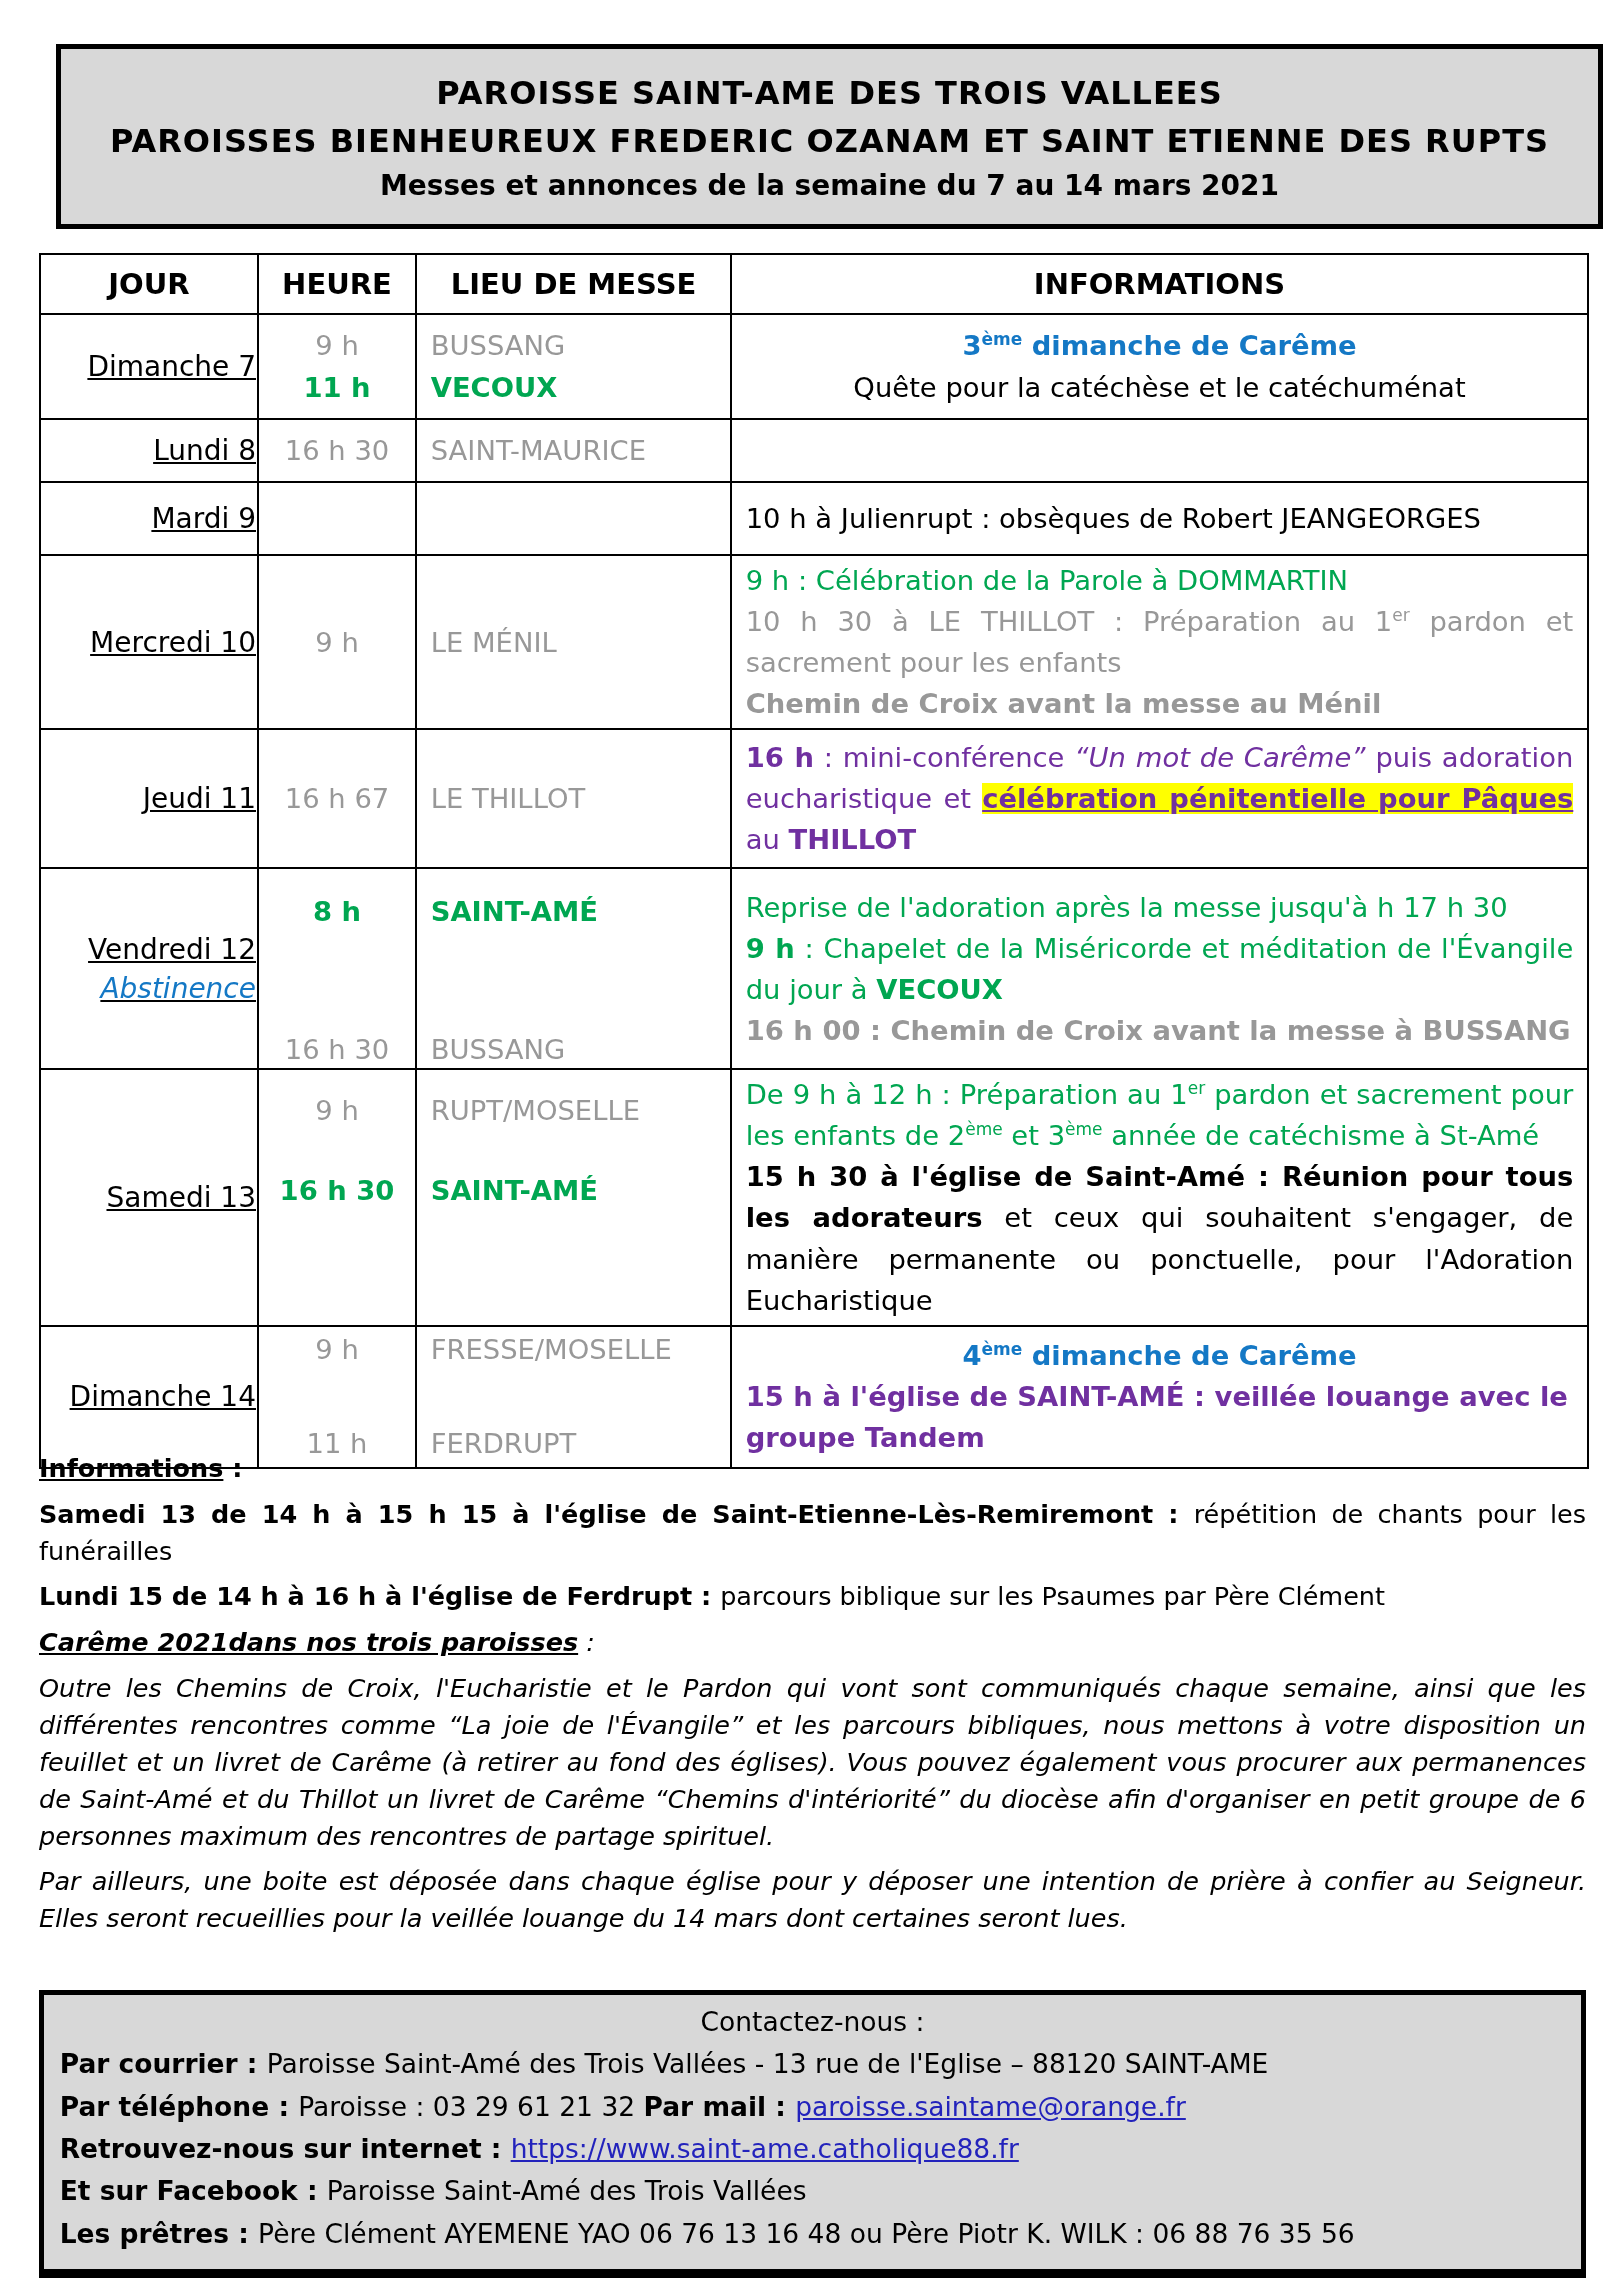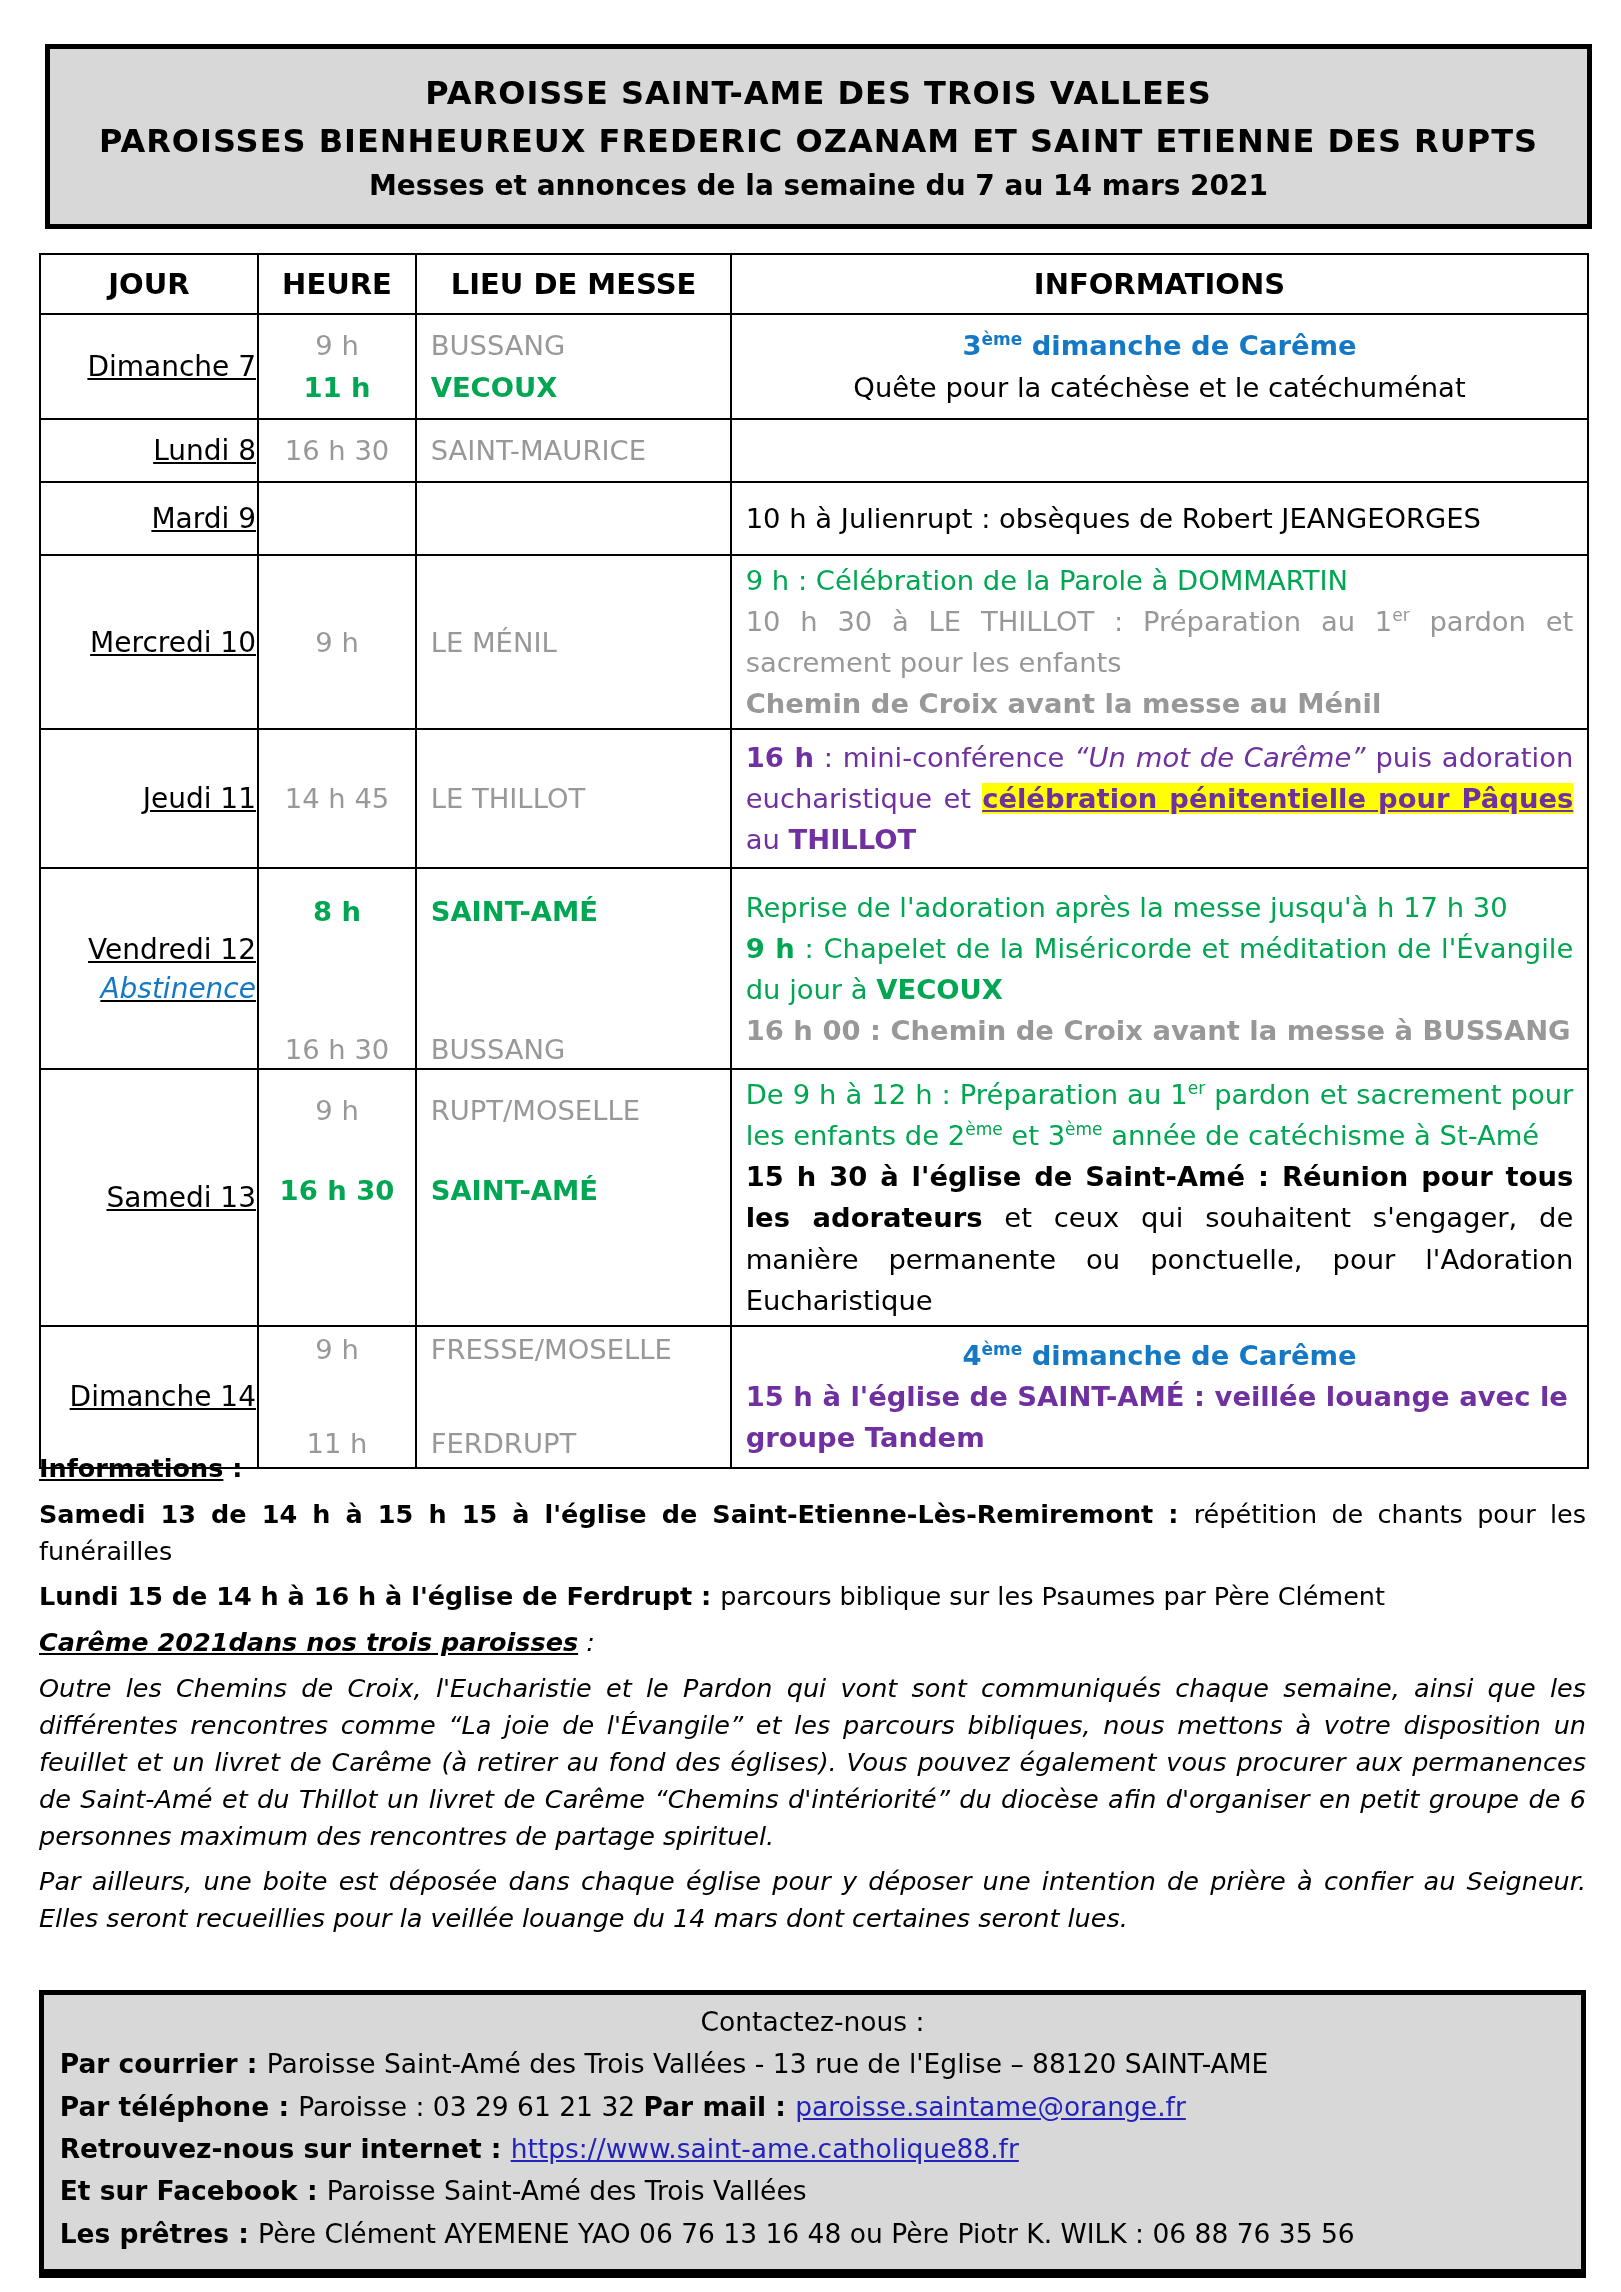--- a/index.html
+++ b/index.html
@@ -1,20 +1,20 @@
 <!DOCTYPE html>
 <html><head>
 <meta charset="utf-8">
 <style>
   html,body{margin:0;padding:0;background:#ffffff;}
   body{width:1621px;height:2293px;font-family:"DejaVu Sans",sans-serif;color:#000;}
   .page{position:relative;width:1621px;height:2293px;overflow:hidden;background:#fff;}
 
   
-  .titlebox{position:absolute;left:45px;top:44px;width:1547px;box-sizing:border-box;
+  .titlebox{position:absolute;left:56px;top:44px;width:1547px;box-sizing:border-box;
     border:5.9px solid #000;text-align:center;padding:19.6px 9.8px 17.6px 9.8px;}
   .titlebox .t1{font-weight:bold;font-size:32px;letter-spacing:1px;line-height:1.5;}
   .titlebox .t2{font-weight:bold;font-size:32px;letter-spacing:1px;line-height:1.5;}
   .titlebox .t3{font-weight:bold;font-size:28px;line-height:1.5;}
 
   
   table.sched{position:absolute;left:39px;top:253px;width:1547px;border-collapse:collapse;
     table-layout:fixed;border:2.9px solid #000;}
   .sched th,.sched td{border:2.9px solid #000;border-left-width:2px;border-right-width:2px;
     box-sizing:border-box;vertical-align:middle;overflow:hidden;}
@@ -157,21 +157,21 @@
           </td>
     </tr>
     <tr style="height:139px">
       <td class="day">
             <div>
               <div class="line"><span style="color: rgb(0, 0, 0); margin-top: 42px;">Jeudi 11</span></div>
             </div>
           </td>
       <td class="heure">
             <div>
-              <div class="line"><span style="color: rgb(152, 152, 152);">14 h 45</span></div>
+              <div class="line"><span style="color: rgb(152, 152, 152);">16 h 67</span></div>
             </div>
           </td>
       <td class="lieu">
             <div>
               <div class="line"><span style="color: rgb(152, 152, 152);">LE THILLOT</span></div>
             </div>
           </td>
       <td class="info">
             <div>
               <div class="line" style="text-align: justify;"><span style="font-weight: bold; color: rgb(112, 48, 160);">16 h</span><span style="color: rgb(112, 48, 160);"> : mini-conférence </span><span style="font-style: italic; color: rgb(112, 48, 160);">“Un mot de Carême”</span><span style="color: rgb(112, 48, 160);"> puis adoration eucharistique et </span><span style="font-weight: bold; text-decoration: underline; background: rgb(255, 255, 0); color: rgb(112, 48, 160);">célébration pénitentielle pour Pâques</span><span style="color: rgb(112, 48, 160);"> au </span><span style="font-weight: bold; color: rgb(112, 48, 160);">THILLOT</span></div>

